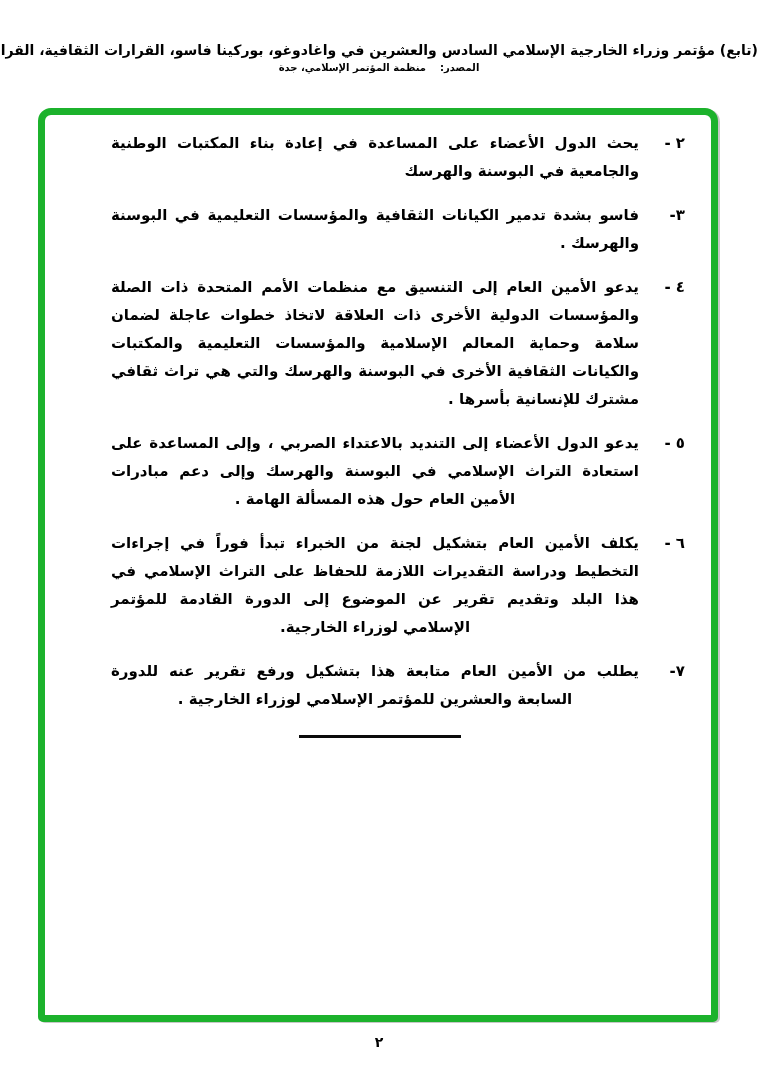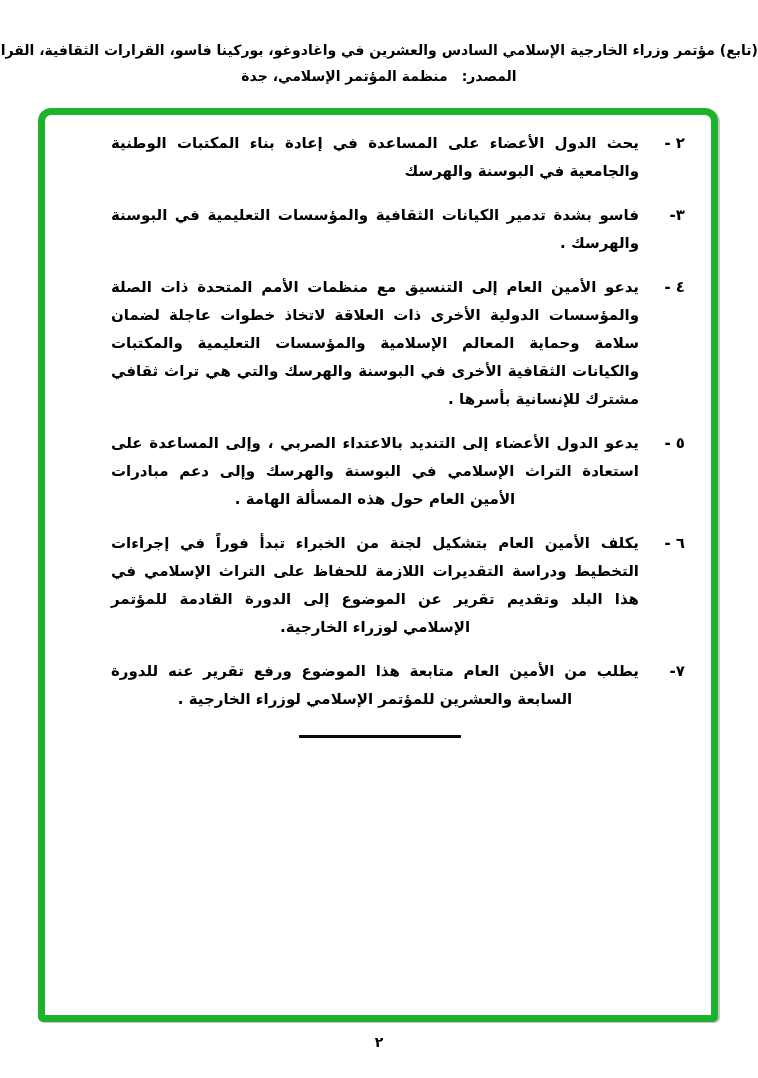--- a/index.html
+++ b/index.html
@@ -3,21 +3,21 @@
 <meta charset="utf-8">
 <style>
   * { margin: 0; padding: 0; box-sizing: border-box; }
   html, body { width: 758px; height: 1078px; background: #ffffff; }
   body { font-family: "DejaVu Sans", sans-serif; color: #000; direction: rtl; overflow: hidden; }
 
   .page { position: relative; width: 758px; height: 1078px; background: #fff; }
 
   .doc-header { position: absolute; top: 42px; left: 0; right: 0; text-align: center; font-weight: bold; }
   .doc-header .h1 { font-size: 14px; white-space: nowrap; letter-spacing: 0; }
-  .doc-header .h2 { font-size: 14px; margin-top: 10px; }
+  .doc-header .h2 { font-size: 10px; margin-top: 4px; }
   .doc-header .h2 .src-label { margin-left: 14px; }
 
   .resolution-box {
     position: absolute;
     top: 108px; left: 38px;
     width: 680px; height: 914px;
     border: 7px solid #1cb22c;
     border-radius: 13px 13px 5px 5px;
     box-shadow: 2px 1px 0 rgba(0,0,0,0.22);
     padding: 14px 26px 0 30px;
@@ -67,21 +67,21 @@
       <div class="text center-last">يدعو الدول الأعضاء إلى التنديد بالاعتداء الصربي ، وإلى المساعدة على استعادة التراث الإسلامي في البوسنة والهرسك وإلى دعم مبادرات الأمين العام حول هذه المسألة الهامة .</div>
     </div>
 
     <div class="item">
       <span class="marker">٦ -</span>
       <div class="text center-last">يكلف الأمين العام بتشكيل لجنة من الخبراء تبدأ فوراً في إجراءات التخطيط ودراسة التقديرات اللازمة للحفاظ على التراث الإسلامي في هذا البلد وتقديم تقرير عن الموضوع إلى الدورة القادمة للمؤتمر الإسلامي لوزراء الخارجية.</div>
     </div>
 
     <div class="item">
       <span class="marker">٧-</span>
-      <div class="text center-last">يطلب من الأمين العام متابعة هذا الموضوع ورفع تقرير عنه للدورة السابعة والعشرين للمؤتمر الإسلامي لوزراء الخارجية .</div>
+      <div class="text center-last">يطلب من الأمين العام متابعة هذا بتشكيل ورفع تقرير عنه للدورة السابعة والعشرين للمؤتمر الإسلامي لوزراء الخارجية .</div>
     </div>
 
     <div class="end-divider"></div>
 
   </div>
 
   <div class="page-number">٢</div>
 
 </div>
 

